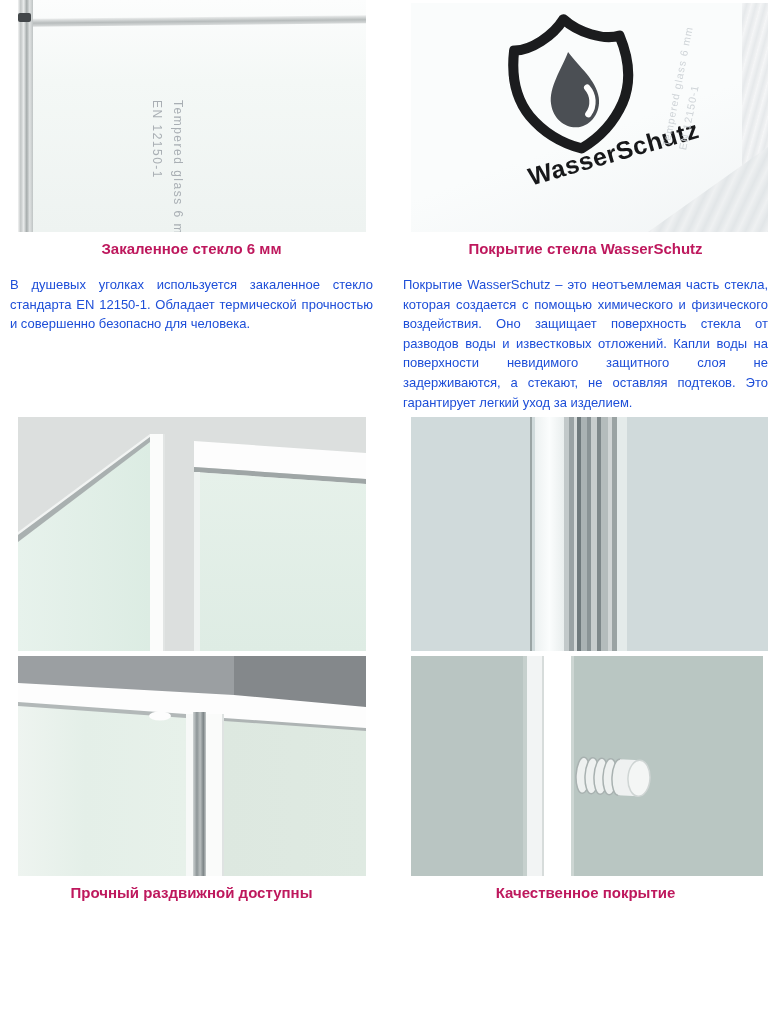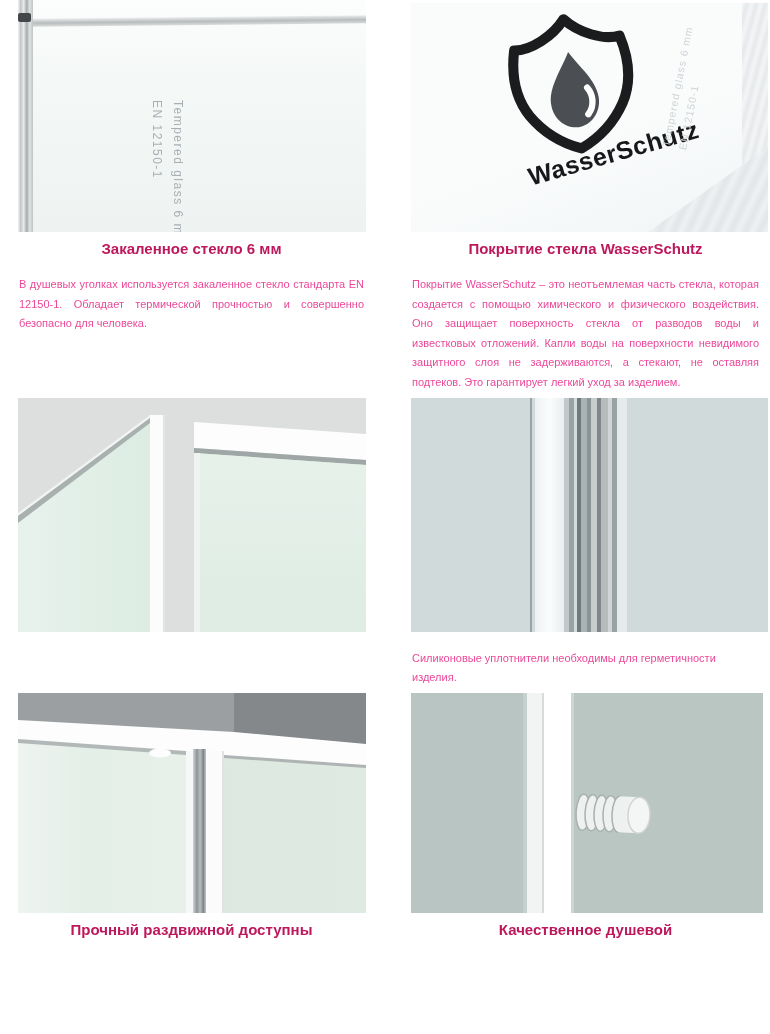--- a/index.html
+++ b/index.html
@@ -6,21 +6,21 @@
   body{width:770px;height:1034px;overflow:hidden;
        font-family:"Liberation Sans","DejaVu Sans",sans-serif;color:#3f444b;}
   .grid{display:grid;grid-template-columns:363px 365px;column-gap:30px;row-gap:5px;
         padding-left:10px;padding-top:0;}
   .cell{display:flex;flex-direction:column;}
   figure{margin:0;position:relative;overflow:hidden;}
   .fig-left{width:348px;margin:0 auto;}
   .fig-right{width:357px;margin-left:8px;}
   .caption{margin:8px 0 0;font-size:15px;font-weight:bold;line-height:18px;
            text-align:center;color:#be185d;}
-  .para{margin:17px 9px 0;font-size:11px;line-height:19.6px;text-align:justify;color:#ec4899;}
+  .para{margin:17px 0 0;font-size:13px;line-height:19.6px;text-align:justify;color:#1d4ed8;}
   .para.no-justify{text-align:left;}
 
   
   .p1{height:232px;background:linear-gradient(180deg,#fcfdfd 0%,#f4f8f6 35%,#eef3f1 100%);}
   .p1 .profile{position:absolute;left:0;top:0;bottom:0;width:15px;
     background:linear-gradient(90deg,#f2f3f3 0%,#c2c6c6 18%,#e9ebeb 38%,#a6acac 58%,#dfe2e2 78%,#bfc4c4 100%);}
   .p1 .rail{position:absolute;left:10px;right:-4px;top:17px;height:8px;
     background:linear-gradient(180deg,#eceeee,#b7bcbc 55%,#d9dcdc);transform:rotate(-0.6deg);}
   .p1 .corner{position:absolute;left:0;top:13px;width:13px;height:9px;background:#43474a;border-radius:2px;}
   .vmark{position:absolute;left:128px;top:100px;writing-mode:vertical-lr;
@@ -131,21 +131,20 @@
         <rect x="170" y="0" width="6" height="234" fill="#aab3b4"></rect>
         <rect x="176" y="0" width="4" height="234" fill="#8a9496"></rect>
         <rect x="180" y="0" width="6" height="234" fill="#c7cdcd"></rect>
         <rect x="186" y="0" width="4" height="234" fill="#7e888a"></rect>
         <rect x="190" y="0" width="7" height="234" fill="#b4bcbc"></rect>
         <rect x="197" y="0" width="4" height="234" fill="#d0d5d5"></rect>
         <rect x="201" y="0" width="5" height="234" fill="#9aa3a3"></rect>
         <rect x="206" y="0" width="10" height="234" fill="#e4ebea"></rect>
       </svg>
     </figure>
-    <p class="para no-justify">Силиконовые уплотнители необходимы для герметичности изделия.</p>
   </section>
 
   <section class="cell">
     <figure class="fig-left p5">
       <svg class="psvg" width="348" height="220" viewBox="0 0 348 220">
         <defs>
           <linearGradient id="metal5" x1="0" y1="0" x2="1" y2="0">
             <stop offset="0" stop-color="#cfd4d4"></stop>
               <stop offset="0.3" stop-color="#8d9597"></stop>
             <stop offset="0.55" stop-color="#b9bfbf"></stop>
@@ -193,16 +192,16 @@
           <ellipse cx="172" cy="121" rx="7" ry="18" fill="#eef1f0" stroke="#a8b1b0" stroke-width="1.5"></ellipse>
           <ellipse cx="181" cy="121" rx="7" ry="18" fill="#eef1f0" stroke="#a8b1b0" stroke-width="1.5"></ellipse>
           <ellipse cx="190" cy="121" rx="7" ry="18" fill="#eef1f0" stroke="#a8b1b0" stroke-width="1.5"></ellipse>
           <ellipse cx="199" cy="121" rx="7" ry="18" fill="#eef1f0" stroke="#a8b1b0" stroke-width="1.5"></ellipse>
           <ellipse cx="208" cy="121" rx="7" ry="18" fill="#eef1f0" stroke="#a8b1b0" stroke-width="1.5"></ellipse>
           <rect x="208" y="103" width="20" height="36" fill="#eff1f1"></rect>
           <ellipse cx="228" cy="121" rx="11" ry="18" fill="#f4f6f5" stroke="#cfd5d4" stroke-width="1.5"></ellipse>
         </g>
       </svg>
     </figure>
-    <h3 class="caption">Качественное душевой</h3>
+    <h3 class="caption">Качественное покрытие</h3>
   </section>
 
 </div>
 
 </body></html>

